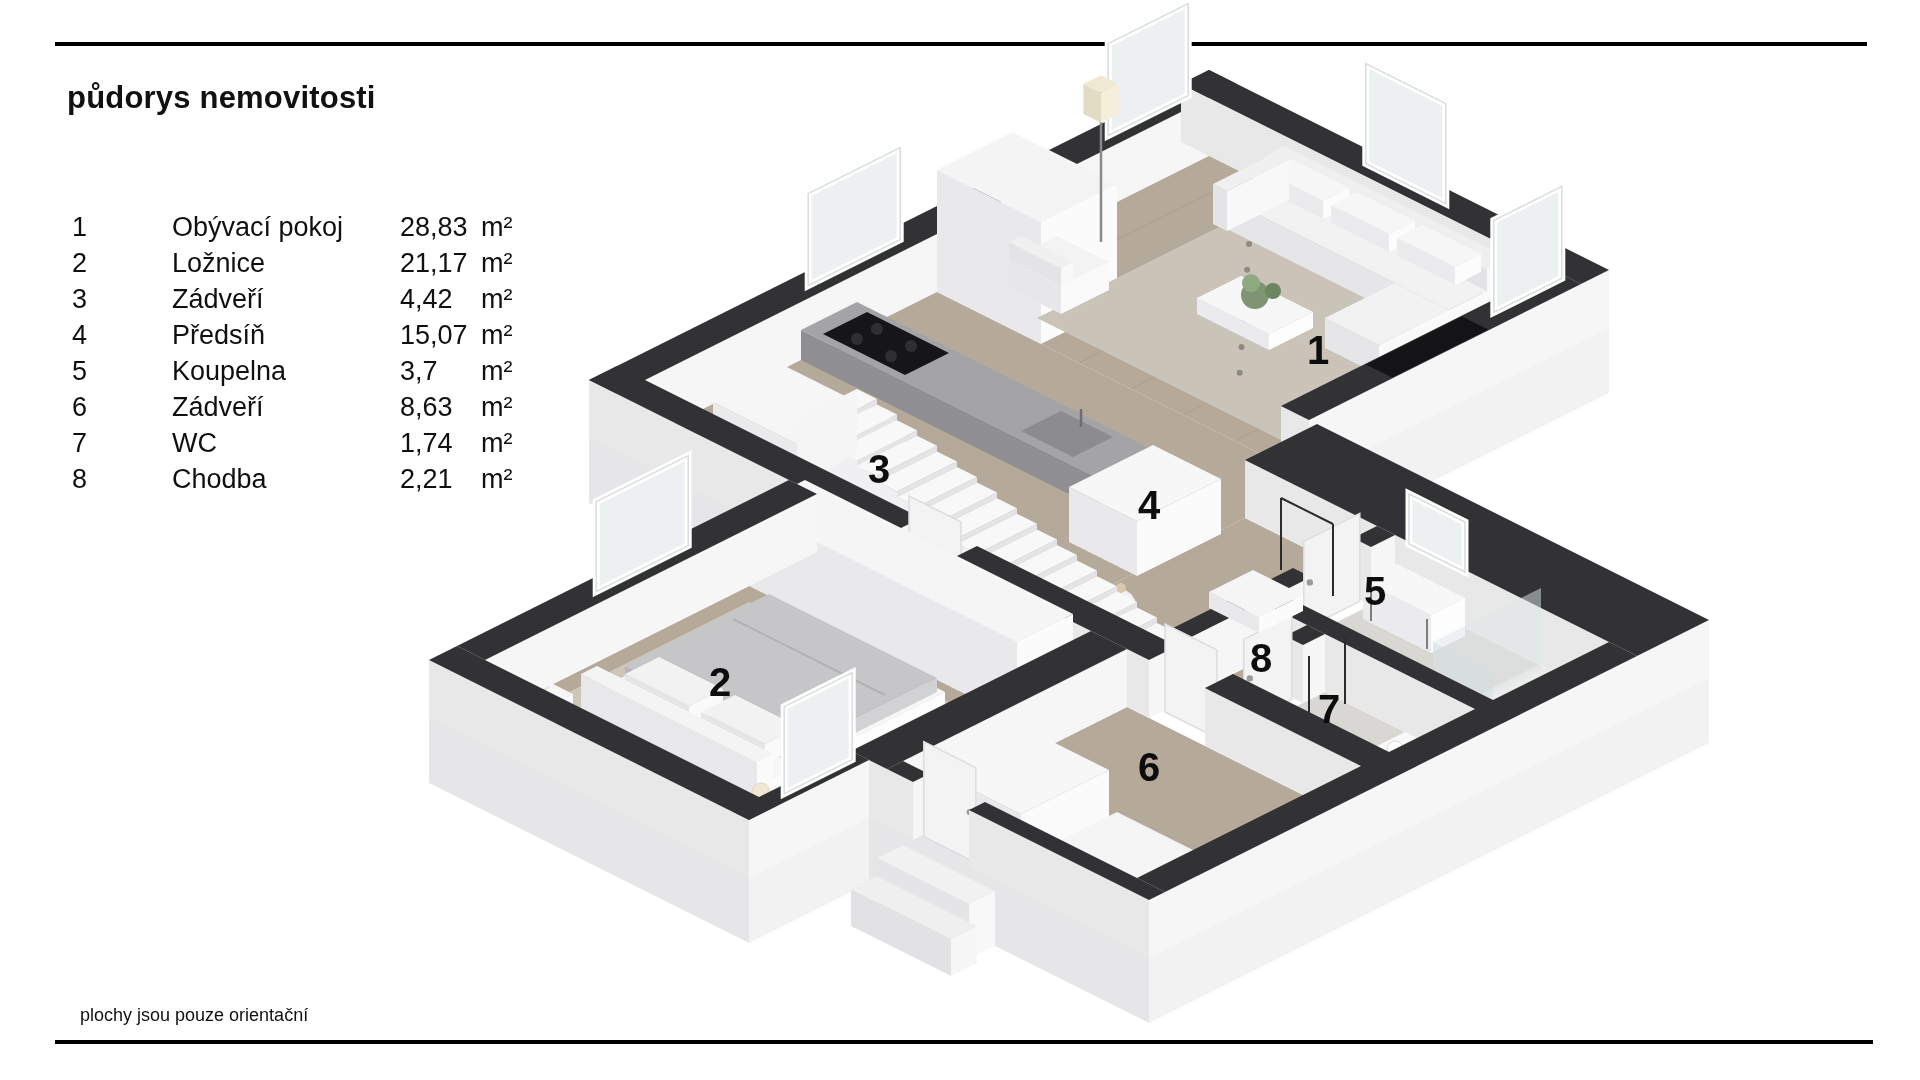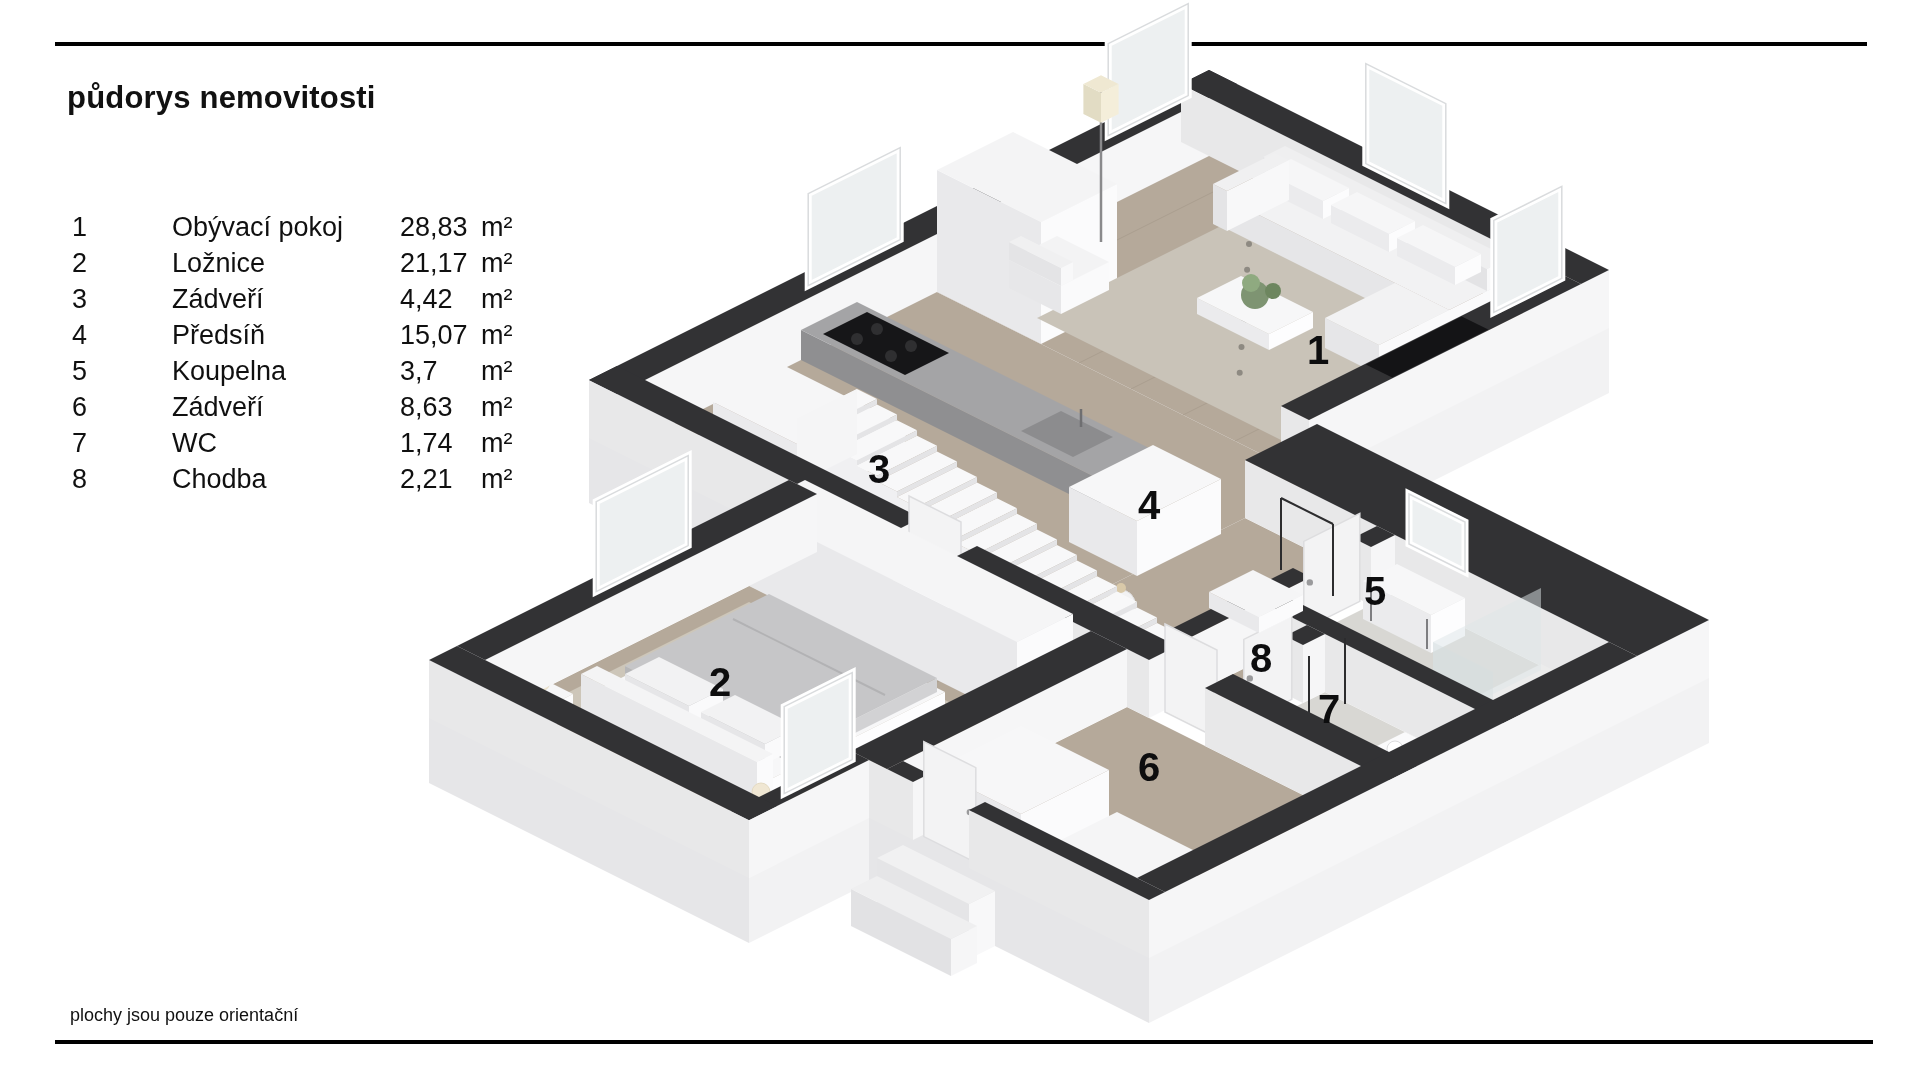--- a/index.html
+++ b/index.html
@@ -2,21 +2,21 @@
 <html><head>
 <meta charset="utf-8">
 <style>
   html,body{margin:0;padding:0;background:#ffffff;}
   #page{position:relative;width:1920px;height:1080px;background:#ffffff;overflow:hidden;
         font-family:"Liberation Sans", sans-serif;color:#161616;}
   .rule{position:absolute;background:#000;}
   #top-rule{left:55px;top:42px;width:1812px;height:4px;}
   #bottom-rule{left:55px;top:1040px;width:1818px;height:4px;}
   #title{position:absolute;left:67px;top:80px;font-size:31px;letter-spacing:0.2px;color:#111;font-weight:bold;}
-  #footer-note{position:absolute;left:70px;top:1005px;font-size:18px;color:#111;}
+  #footer-note{position:absolute;left:80px;top:1005px;font-size:18px;color:#111;}
   #legend{position:absolute;left:72px;top:212px;}
   .lrow{position:relative;height:36px;font-size:27px;color:#101010;}
   .lnum{position:absolute;left:0px;width:40px;}
   .lname{position:absolute;left:66px;width:240px;white-space:nowrap;margin-left:34px;}
   .lval{position:absolute;left:328px;width:70px;}
   .lunit{position:absolute;left:376px;margin-left:33px;}
   #plan-svg{position:absolute;left:0;top:0;}
   .room-label{font-family:"Liberation Sans",sans-serif;font-weight:bold;font-size:40px;fill:#0d0d0e;}
 </style>
 </head>

